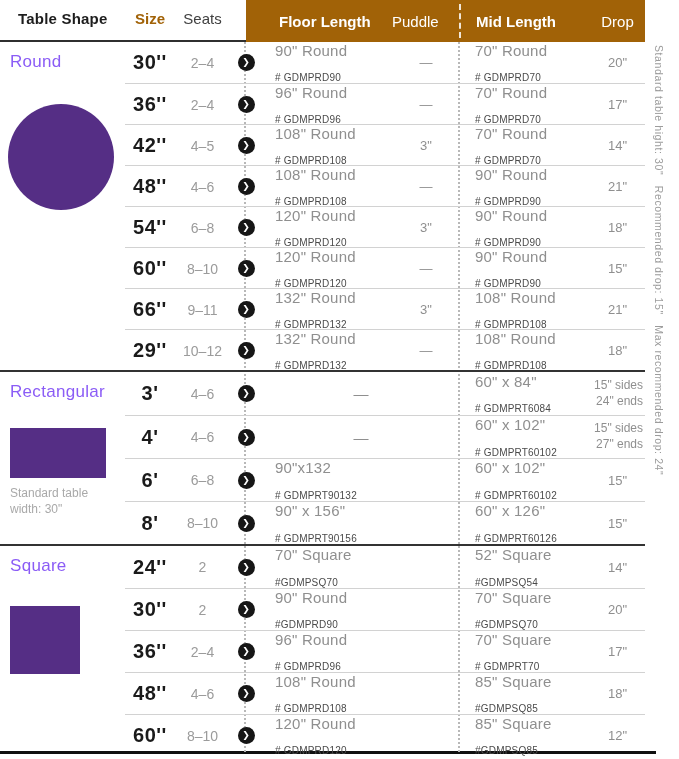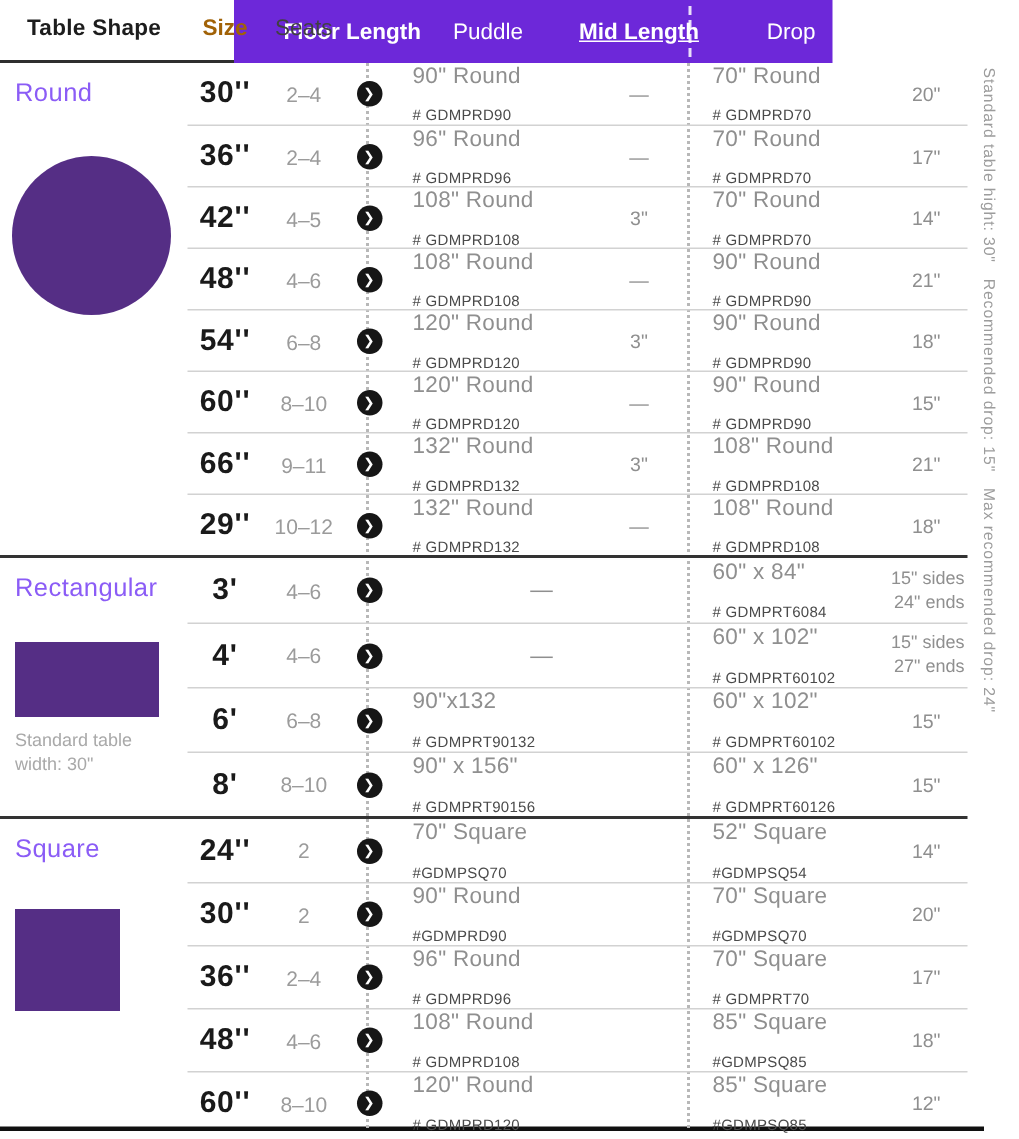--- a/index.html
+++ b/index.html
@@ -5,38 +5,38 @@
   html,body{margin:0;padding:0;background:#ffffff;}
   .page{
     position:relative;
     width:679px;height:759px;
     background:#ffffff;
     font-family:"Liberation Sans","DejaVu Sans",sans-serif;
     overflow:hidden;
     box-sizing:border-box;
   }
   
-  .header{display:flex;height:42px;width:555px;}
+  .header{display:flex;height:42px;width:645px;}
   .header-left{
     position:relative;width:246px;box-sizing:border-box;
     border-bottom:2px solid #2f2f2f;
   }
   .h-label{position:absolute;top:10px;font-size:15px;}
   .h-shape{left:18px;font-weight:700;color:#1d1d1d;letter-spacing:.2px;}
   .h-size{left:125px;width:50px;text-align:center;font-weight:700;color:#a16207;}
   .h-seats{left:175px;width:55px;text-align:center;color:#404040;font-weight:400;}
   .header-right{
-    width:399px;background:#6d28d9;color:#fff;
+    width:399px;background:#a16207;color:#fff;
     display:grid;grid-template-columns:146px 68px 130px 55px;
     align-items:center;box-sizing:border-box;
   }
   .ph{font-size:15px;}
   .ph-floor{padding-left:33px;font-weight:700;}
   .ph-puddle{font-weight:400;}
-  .ph-mid{padding-left:16px;font-weight:700;text-decoration:underline;}
+  .ph-mid{padding-left:16px;font-weight:700;}
   .ph-drop{text-align:center;font-weight:400;}
   .header-dash{
     position:absolute;left:459px;top:4px;height:34px;
     border-left:2px dashed rgba(255,255,255,.85);
   }
   
   .vdots{position:absolute;top:42px;height:710px;border-left:2px dotted #b8b8b8;z-index:1;}
   .vdots-arrow{left:244px;}
   .vdots-mid{left:458px;}
   

